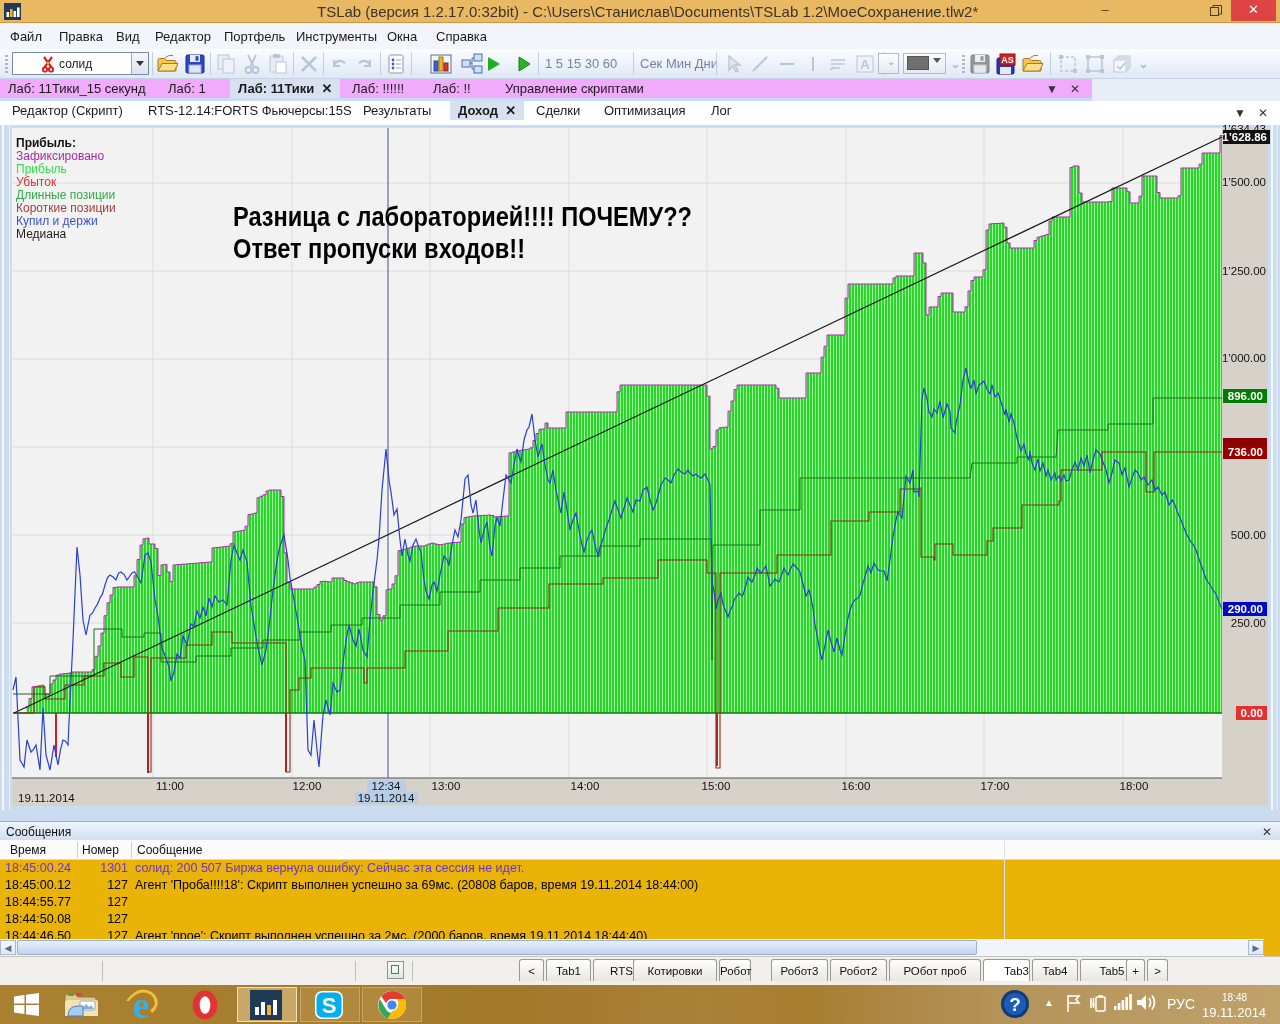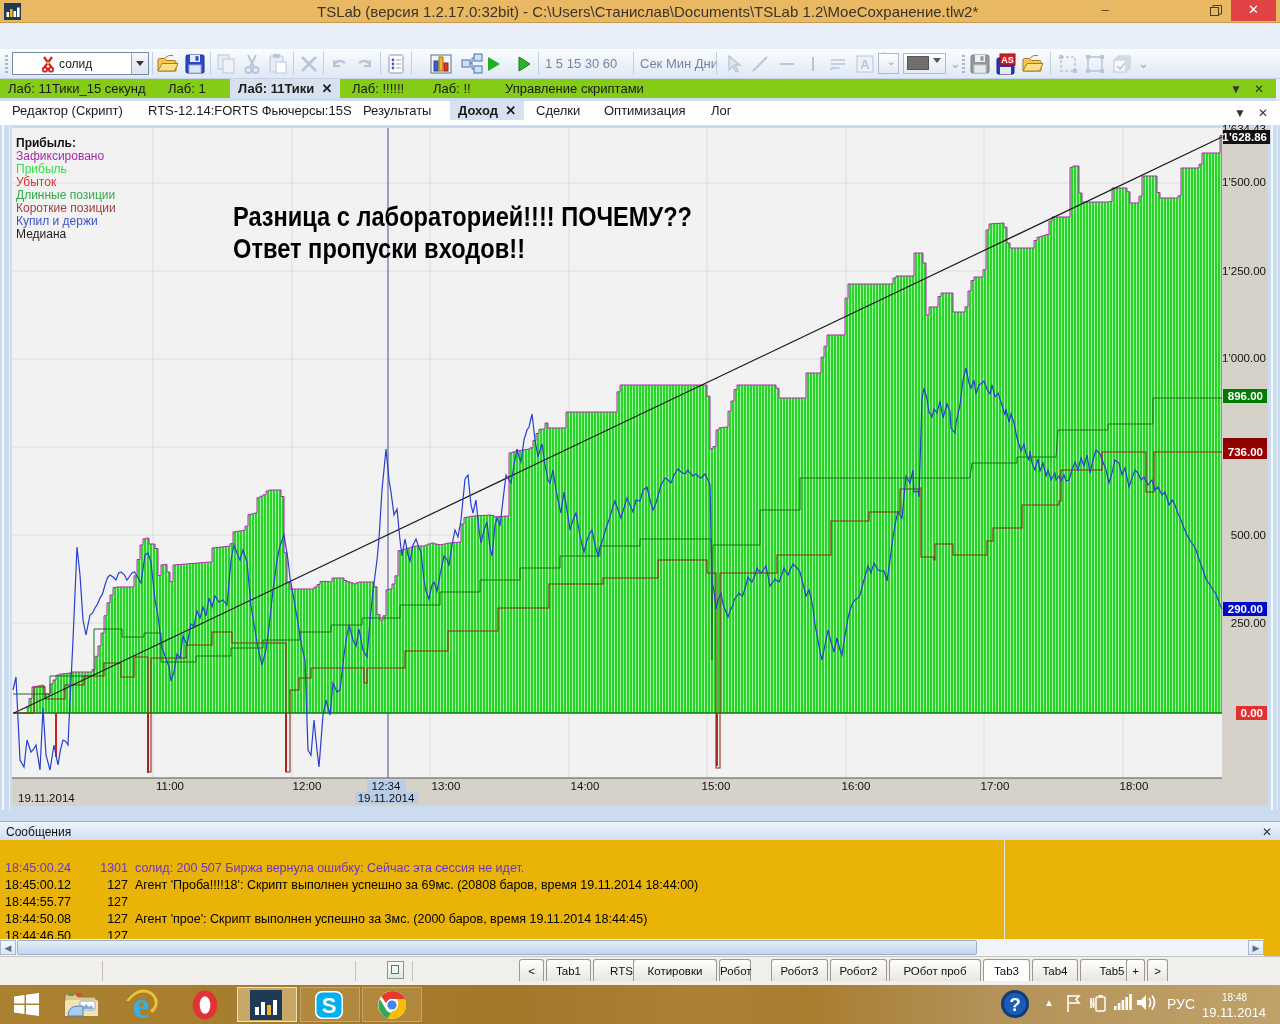--- a/index.html
+++ b/index.html
@@ -23,21 +23,21 @@
 .ticon { position:absolute; top:3px; }
 .grip { position:absolute; top:6px; width:3px; height:18px; background:repeating-linear-gradient(#a8b8cc 0 2px, transparent 2px 4px); }
 #combo { position:absolute; left:12px; top:52px; width:137px; height:23px; background:#fff; border:1px solid #7a8aa5; }
 #combo .lbl { position:absolute; left:46px; top:4px; font-size:12px; color:#222; }
 #combo .dd { position:absolute; right:0; top:0; width:17px; height:21px; border-left:1px solid #9aa8c0; background:linear-gradient(#f5f8fc,#dce4f0); }
 #combo .dd:after { content:""; position:absolute; left:4px; top:8px; border:4px solid transparent; border-top:5px solid #333; }
 .ttext { position:absolute; top:7px; font-size:13px; color:#7286a2; }
 .smallcombo { position:absolute; top:4px; height:21px; background:linear-gradient(#fdfdfe,#e4eaf3); border:1px solid #aebbd0; }
 
 
-#trow1 { left:0; top:79px; width:1276px; height:22px; background:#84cc16; border-bottom:3px solid #ccdcf0; font-size:13px; }
+#trow1 { left:0; top:79px; width:1092px; height:22px; background:#f0abfc; border-bottom:3px solid #ccdcf0; font-size:13px; }
 #trow2 { left:0; top:101px; width:1280px; height:24px; background:#fff; font-size:13px; }
 .tb { position:absolute; top:0; height:19px; padding:2px 8px 0 8px; color:#1a1a1a; white-space:nowrap; }
 .tb.act { background:#d8e1f0; font-weight:bold; }
 .pinner { position:absolute; top:3px; color:#333; font-size:12px; }
 
 
 #msg { left:0; top:821px; width:1280px; height:135px; background:#eab308; }
 #msghdr { position:absolute; left:0; top:0; width:1280px; height:19px; background:linear-gradient(#eef4fb,#cfdff3); border-top:1px solid #9ab0cc; font-size:12px; color:#111; }
 #msgcols { position:absolute; left:0; top:19px; width:1280px; height:20px; background:#fbfbfb; border-bottom:1px solid #d8d8d8; font-size:12px; color:#111; }
 .mrow { position:absolute; left:0; width:1280px; height:17px; font-size:12.5px; white-space:nowrap; }
@@ -45,21 +45,21 @@
 .rdiv { position:absolute; top:0; width:1px; height:117px; background:#e4e4e4; }
 #hscroll { position:absolute; left:0; top:118px; width:1264px; height:17px; background:#f0f3f8; }
 #hthumb { position:absolute; left:17px; top:1px; width:960px; height:15px; background:linear-gradient(#e7eefa,#c3d4ee); border:1px solid #9ab0d0; border-radius:2px; }
 .sarr { position:absolute; top:1px; width:16px; height:15px; background:linear-gradient(#f5f8fc,#dde6f2); border:1px solid #a8b8d0; color:#5a6f90; font-size:9px; text-align:center; line-height:14px; }
 
 
 #status { left:0; top:956px; width:1280px; height:29px; background:#f1efeb; border-top:1px solid #c8c5bf; font-size:12px; color:#222; }
 .stext { position:absolute; top:27px; }
 .ssep { position:absolute; top:4px; width:1px; height:20px; background:#c2bfb8; }
 .stab { position:absolute; top:2px; height:22px; background:linear-gradient(#fefefe,#e9e6df); border:1px solid #9c9890; border-bottom:none; border-radius:3px 3px 0 0; font-size:11.5px; text-align:center; padding-top:5px; color:#111; }
-.stab.act { background:#fff; font-weight:normal; }
+.stab.act { background:#fff; font-weight:normal;text-align:right; }
 
 
 #task { left:0; top:985px; width:1280px; height:39px; background:linear-gradient(90deg,#aa8131 0%,#a3782b 40%,#ab8138 55%,#a87d30 63%,#b4935a 78%,#bfa26a 100%); }
 .tkico { position:absolute; top:4px; }
 .tkbtn { position:absolute; top:2px; width:60px; height:35px; border:1px solid rgba(255,255,255,.45); background:rgba(255,236,190,.25); }
 .tkbtn.dim { border:1px solid rgba(255,255,255,.25); background:rgba(255,236,190,.12); }
 .tktxt { position:absolute; color:#fff; font-size:15px; }
 
 .ax { font-size:11.5px; fill:#111; font-family:"Liberation Sans",sans-serif; }
 .axb { font-size:11.5px; font-weight:bold; font-family:"Liberation Sans",sans-serif; }
@@ -79,20 +79,30 @@
       </svg>
  <div class="txt">TSLab (версия 1.2.17.0:32bit) - C:\Users\Станислав\Documents\TSLab 1.2\МоеСохранение.tlw2*</div>
  <div class="wglyph" style="right:160px;width:30px;">–</div>
  <svg class="abs" style="right:58px;top:5px;" width="12" height="11" viewBox="0 0 12 11">
         <rect x="0.5" y="2.5" width="8" height="8" fill="none" stroke="#4a3c22"></rect>
         <path d="M3 2.5 V0.5 H11.5 V9 H9" fill="none" stroke="#4a3c22"></path>
       </svg>
  <div id="closebtn">✕</div>
 </div>
 
+<div id="menu" class="abs">
+ <span style="left:10px;">Файл</span>
+      <span style="left:59px;">Правка</span>
+      <span style="left:116px;">Вид</span>
+ <span style="left:155px;">Редактор</span>
+      <span style="left:224px;">Портфель</span>
+      <span style="left:296px;">Инструменты</span>
+ <span style="left:387px;">Окна</span>
+      <span style="left:436px;">Справка</span>
+</div>
 
 <div id="tbar" class="abs">
  <div class="grip" style="left:5px;"></div>
  <div class="tsep" style="left:152px;"></div>
  <span class="ticon" style="left:156px;"><svg width="24" height="24" viewBox="0 0 24 24">
           <path d="M2 19 V8 q0-1.5 1.5-1.5 h5 l2 2 h8 q1.5 0 1.5 1.5 V19 Z" fill="#f6c64f" stroke="#a97d1e"></path>
           <path d="M2 19 L6 11.5 h16 L18.5 19 Z" fill="#fcdf8a" stroke="#a97d1e"></path>
           <path d="M9 6 q3-3.5 8-2.5" fill="none" stroke="#a97d1e"></path>
         </svg></span>
  <span class="ticon" style="left:183px;"><svg width="24" height="24" viewBox="0 0 24 24">
@@ -348,43 +358,50 @@
 </g>
 <text x="1258" y="120" class="ax" fill="#333">✕</text>
 </svg></div>
 <div class="abs" style="left:0;top:810px;width:1280px;height:11px;background:#ccdcf0;"></div>
 
 <div id="msg" class="abs">
  <div id="msghdr">
         <span style="position:absolute;left:6px;top:3px;">Сообщения</span>
         <span style="position:absolute;right:8px;top:3px;color:#333;">✕</span>
       </div>
+ <div id="msgcols">
+   <span style="position:absolute;left:10px;top:3px;">Время</span>
+   <span style="position:absolute;left:82px;top:3px;">Номер</span>
+   <span style="position:absolute;left:137px;top:3px;">Сообщение</span>
+   <span class="cdiv" style="left:77px;"></span>
+        <span class="cdiv" style="left:131px;"></span>
+ </div>
  <div class="rdiv" style="left:1004px;top:19px;"></div>
  <div class="mrow" style="top:40px;color:#6a35c9;">
         <span style="position:absolute;left:5px;">18:45:00.24</span>
         <span style="position:absolute;left:0px;width:128px;text-align:right;">1301</span>
         <span style="position:absolute;left:135px;">солид: 200 507 Биржа вернула ошибку: Сейчас эта сессия не идет.</span>
       </div>
  <div class="mrow" style="top:57px;">
         <span style="position:absolute;left:5px;">18:45:00.12</span>
         <span style="position:absolute;left:0px;width:128px;text-align:right;">127</span>
         <span style="position:absolute;left:135px;">Агент 'Проба!!!!18': Скрипт выполнен успешно за 69мс. (20808 баров, время 19.11.2014 18:44:00)</span>
       </div>
  <div class="mrow" style="top:74px;">
         <span style="position:absolute;left:5px;">18:44:55.77</span>
         <span style="position:absolute;left:0px;width:128px;text-align:right;">127</span>
       </div>
  <div class="mrow" style="top:91px;">
         <span style="position:absolute;left:5px;">18:44:50.08</span>
         <span style="position:absolute;left:0px;width:128px;text-align:right;">127</span>
-        <span style="position:absolute;left:135px;">Агент 'прое': Скрипт выполнен успешно за 3мс. (2000 баров, время 19.11.2014 18:44:45)</span>
       </div>
  <div class="mrow" style="top:108px;">
         <span style="position:absolute;left:5px;">18:44:46.50</span>
         <span style="position:absolute;left:0px;width:128px;text-align:right;">127</span>
+        <span style="position:absolute;left:135px;">Агент 'прое': Скрипт выполнен успешно за 2мс. (2000 баров, время 19.11.2014 18:44:40)</span>
       </div>
  <div id="hscroll">
         <span class="sarr" style="left:0;">◀</span>
         <span class="sarr" style="right:0;">▶</span>
         <span id="hthumb"></span>
       </div>
 </div>
 
 <div id="status" class="abs">
  <span class="stext" style="left:5px;">Подключен</span>

